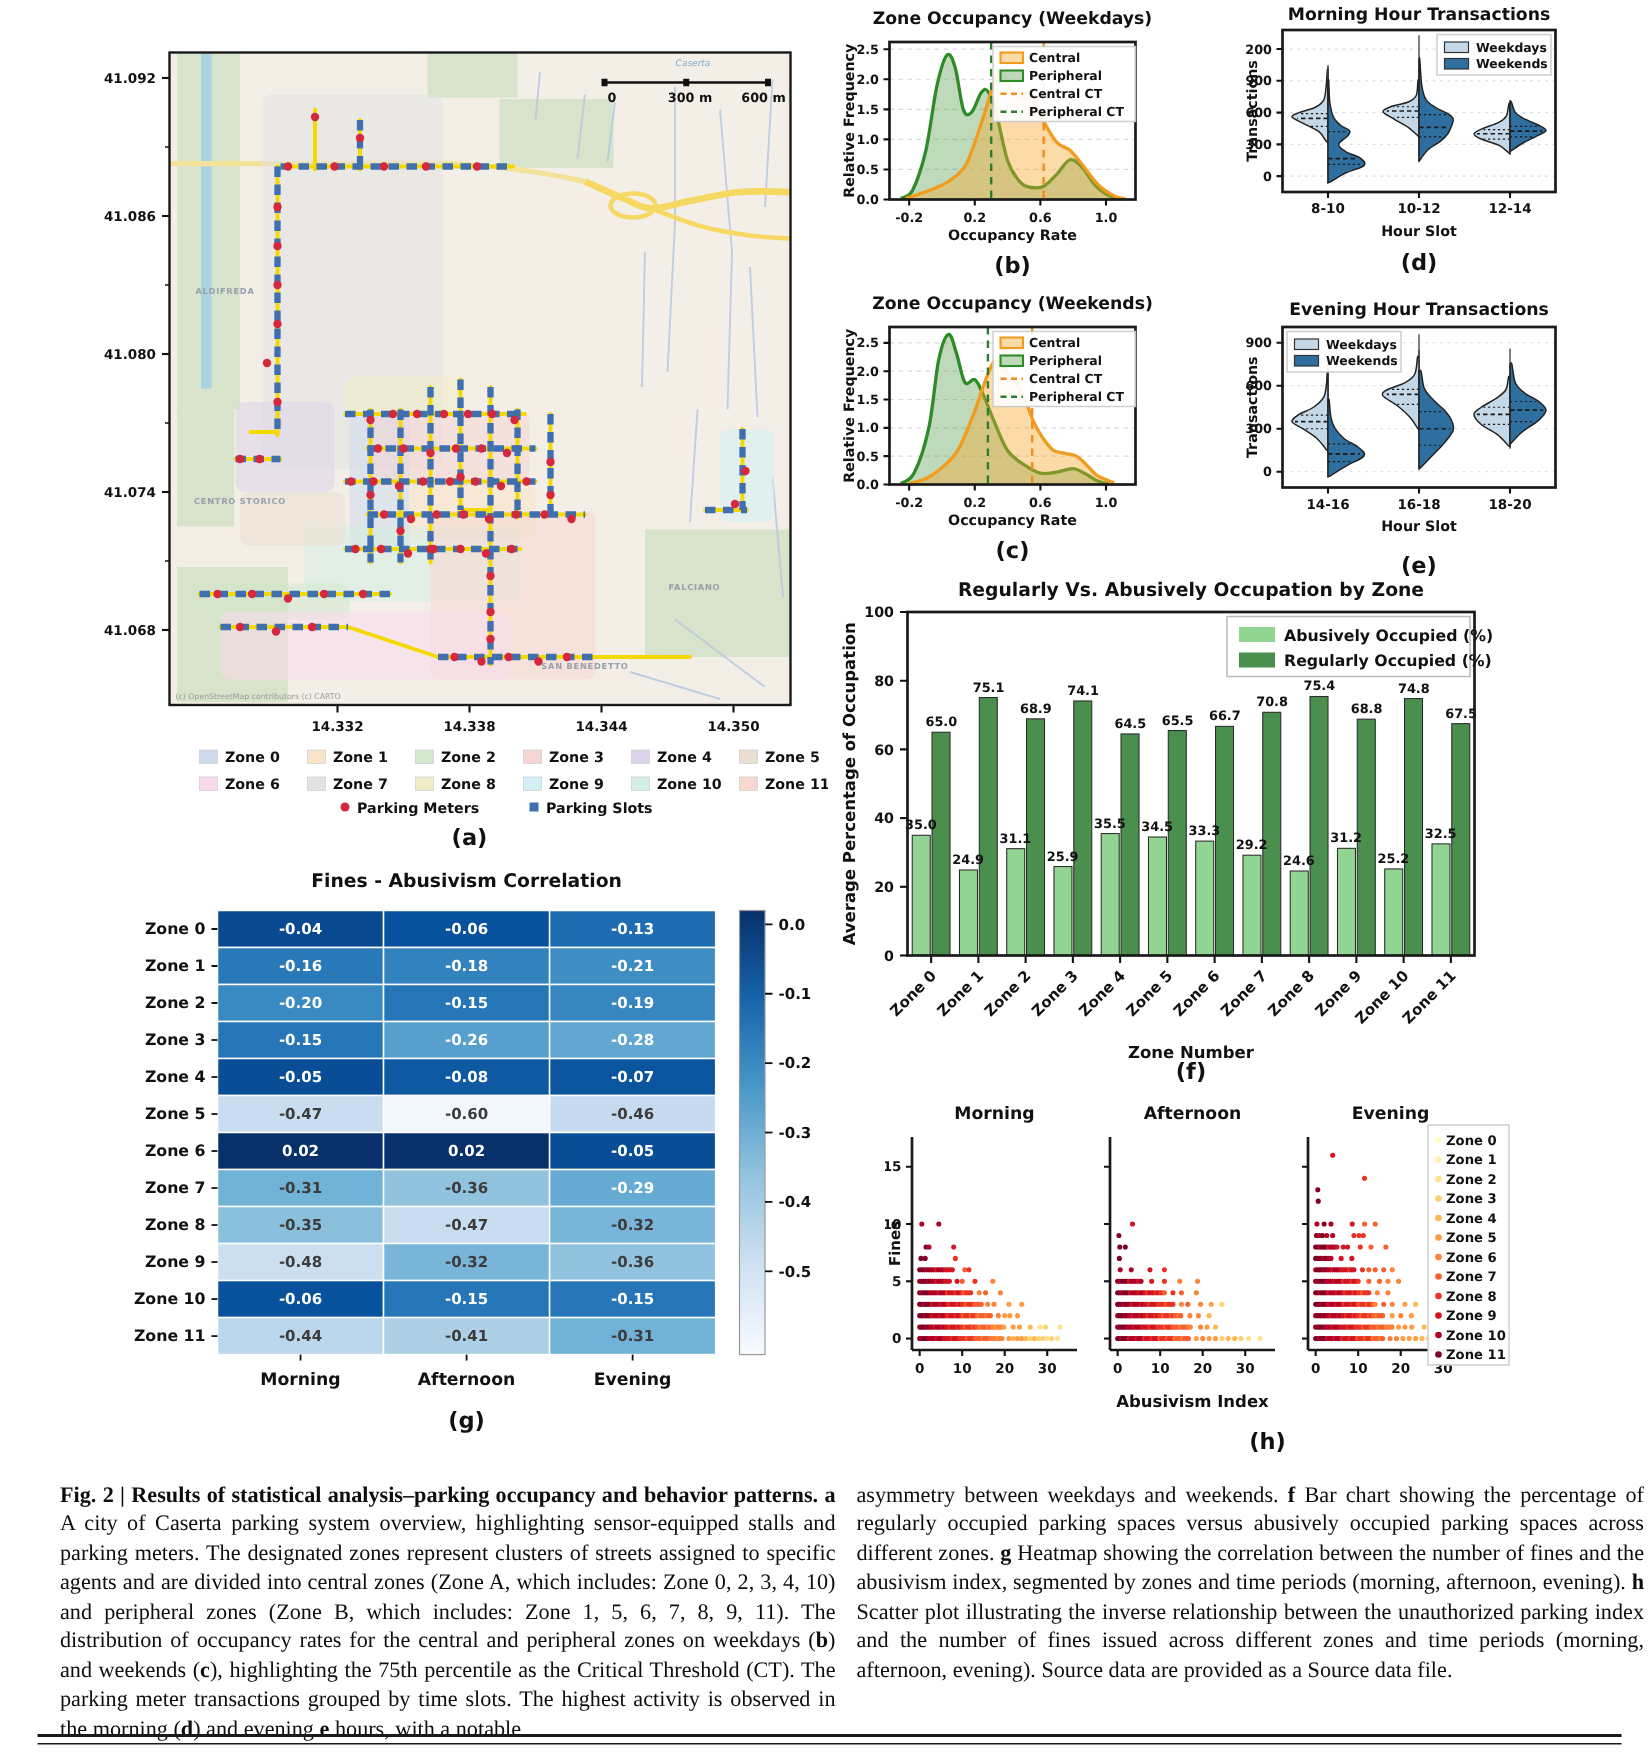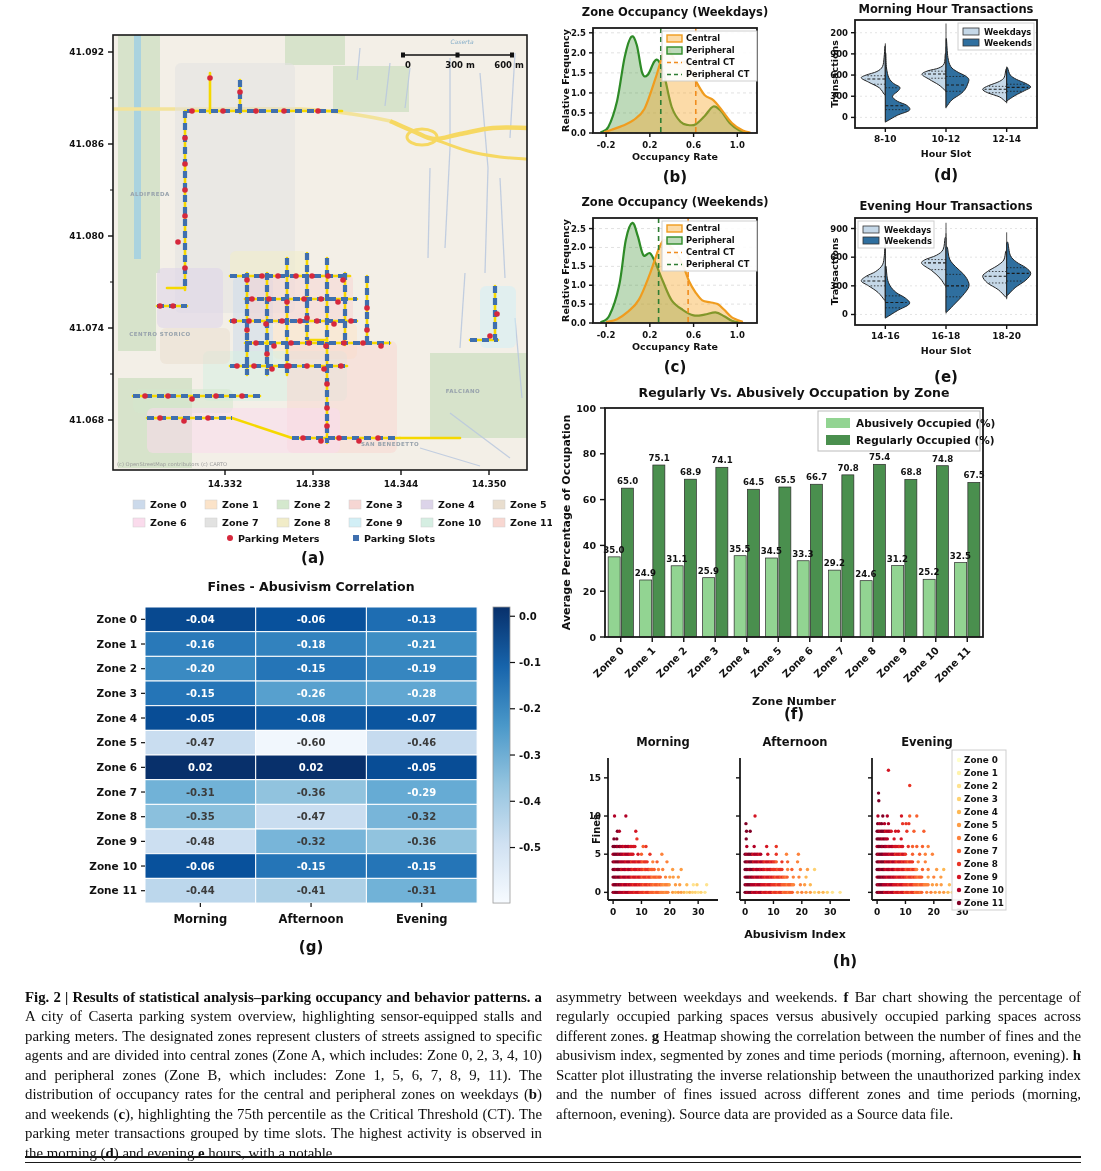--- a/index.html
+++ b/index.html
@@ -1,20 +1,20 @@
 <!DOCTYPE html>
 <html><head>
 <meta charset="utf-8">
 <style>
   html,body{margin:0;padding:0;background:#ffffff;}
   .page{position:relative;width:1101px;height:1171px;background:#fff;overflow:hidden;
         font-family:"DejaVu Sans",sans-serif;}
   .panel{position:absolute;}
   .caption-col{position:absolute;font-family:"Liberation Serif",serif;font-size:14.8px;
-               line-height:1.315;color:#0d0d0d;text-align:justify;}
+               line-height:1.315;color:#0d0d0d;text-align:justify;margin-left:15px;}
   .caption-col b{font-weight:700;}
   .footer-rule{position:absolute;left:25px;width:1056px;top:1156px;height:4px;
                border-top:2.5px solid #1a1a1a;border-bottom:1.2px solid #1a1a1a;}
   svg text{font-family:"DejaVu Sans",sans-serif;}
 </style>
 </head>
 <body>
 
 <div class="page">
   <div id="panel-a" class="panel" style="left:60px;top:18px;width:492px;height:548px"><svg width="492" height="548" viewBox="0 0 492 548">

